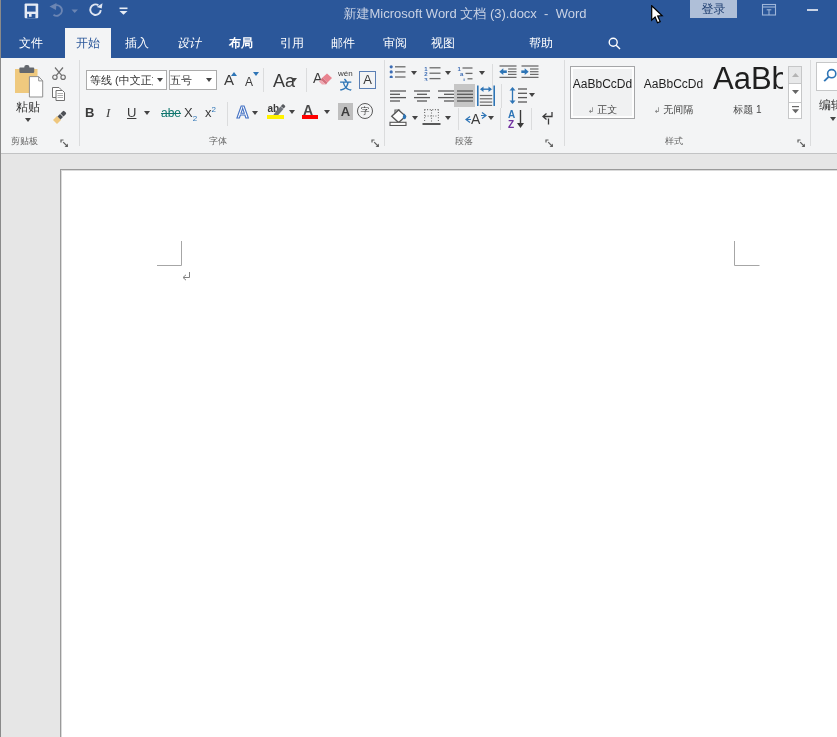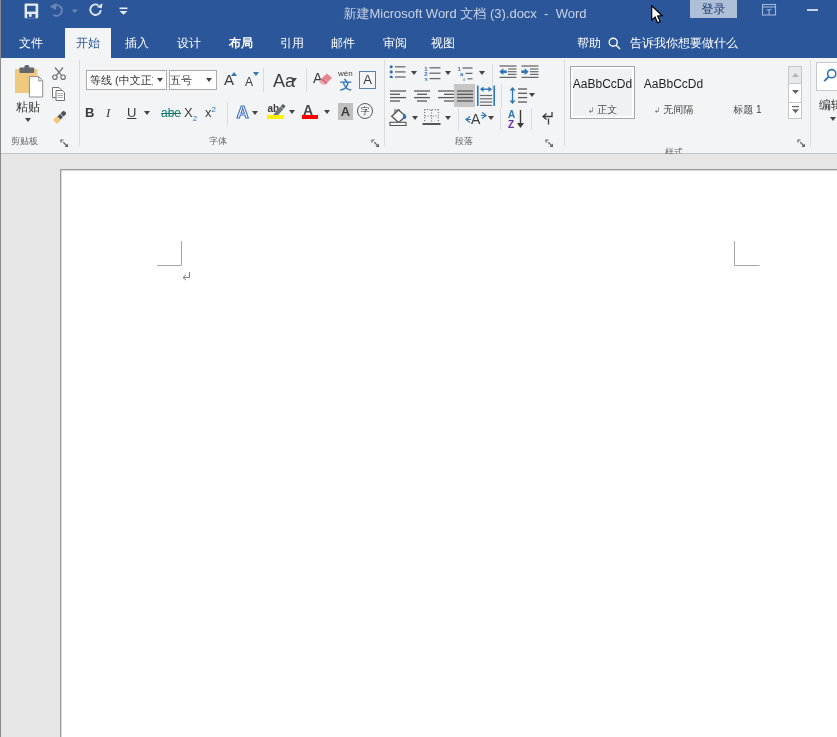--- a/index.html
+++ b/index.html
@@ -60,33 +60,32 @@
 
   <svg class="abs" style="left:651px;top:5px;z-index:99" width="14" height="21" viewBox="0 0 14 21">
     <path d="M0.7 0.7 L0.7 15.2 L4.1 12 L6.5 17.8 L9.2 16.6 L6.7 11 L11.2 10.7 Z" fill="#FFFFFF" stroke="#000" stroke-width="1.2"></path>
   </svg>
 </div>
 
 <div id="tabrow" class="abs">
   <div class="tab" style="left:10px;width:42px;">文件</div>
   <div class="tab active" style="left:65px;width:46px;">开始</div>
   <div class="tab" style="left:120px;width:34px;">插入</div>
-  <div class="tab" style="left:172px;width:34px;">设计</div>
+  <div class="tab" style="left:172px;width:34px;font-style:italic;">设计</div>
   <div class="tab" style="left:224px;width:34px;font-weight:bold;">布局</div>
   <div class="tab" style="left:275px;width:34px;">引用</div>
   <div class="tab" style="left:326px;width:34px;">邮件</div>
   <div class="tab" style="left:378px;width:34px;">审阅</div>
   <div class="tab" style="left:426px;width:34px;">视图</div>
   <div class="tab" style="left:476px;width:62px;margin-top:41px;">开发工具</div>
-  <div class="tab" style="left:572px;width:34px;">帮助</div>
+  <div class="tab" style="left:524px;width:34px;">帮助</div>
   <svg class="abs" style="left:608px;top:9px" width="13" height="13" viewBox="0 0 13 13">
     <circle cx="5.2" cy="5.2" r="4" fill="none" stroke="#FFFFFF" stroke-width="1.4"></circle>
     <line x1="8.2" y1="8.2" x2="12" y2="12" stroke="#FFFFFF" stroke-width="1.4"></line>
   </svg>
-  <div class="tab" style="left:628px;width:112px;">告诉我你想要做什么</div>
 </div>
 
 <div id="ribbon" class="abs">
 
   <svg class="abs" style="left:13px;top:6px" width="31" height="34" viewBox="0 0 31 34">
     <rect x="2" y="5" width="22.5" height="24" fill="#EFC97E"></rect>
     <rect x="11.3" y="1" width="5.1" height="4.5" rx="2" fill="#64686E"></rect>
     <rect x="6.4" y="3.6" width="14.8" height="5.3" rx="0.8" fill="#64686E"></rect>
     <path d="M16.4 12.6 L25.7 12.6 L29.7 16.9 L29.7 33 L16.4 33 Z" fill="#FFFFFF" stroke="#8F8F8F" stroke-width="1"></path>
     <path d="M25.7 12.6 L25.7 16.9 L29.7 16.9" fill="none" stroke="#8F8F8F" stroke-width="1"></path>
@@ -325,20 +324,21 @@
     <path d="M11 1 L11 5.5 L2.5 5.5 M5.5 2.5 L2 5.5 L5.5 8.5" fill="none" stroke="#3b3b3b" stroke-width="1.3"></path>
     <line x1="7.5" y1="7.5" x2="7.5" y2="13.5" stroke="#3b3b3b" stroke-width="1.3"></line>
   </svg>
   <div class="vsep" style="left:564px;"></div>
 
   <div class="abs" style="left:570px;top:8px;width:65px;height:53px;background:#F0F1F2;border:1px solid #A5A6A8;box-shadow:inset 0 0 0 2px #FDFDFD;"></div>
   <div class="abs" style="left:570px;top:19px;width:65px;height:14px;font-size:12px;color:#1f1f1f;text-align:center;">AaBbCcDd</div>
   <div class="abs" style="left:570px;top:45px;width:65px;height:12px;font-size:10px;color:#444;text-align:center;"><span style="font-size:8px;color:#777;">↲</span> 正文</div>
   <div class="abs" style="left:638px;top:19px;width:71px;height:14px;font-size:12px;color:#1f1f1f;text-align:center;">AaBbCcDd</div>
   <div class="abs" style="left:638px;top:45px;width:71px;height:12px;font-size:10px;color:#444;text-align:center;"><span style="font-size:8px;color:#777;">↲</span> 无间隔</div>
+  <div class="abs" style="left:711px;top:3px;width:72px;height:36px;font-size:31px;color:#1f1f1f;text-align:left;overflow:hidden;padding-left:2px;">AaBb</div>
   <div class="abs" style="left:712px;top:45px;width:71px;height:12px;font-size:10px;color:#444;text-align:center;">标题 1</div>
 
   <div class="abs" style="left:788px;top:8px;width:14px;height:53px;border:1px solid #C6C7C8;background:#fff;"></div>
   <div class="abs" style="left:788px;top:8px;width:14px;height:18px;background:#E8E9EA;border:1px solid #C6C7C8;"></div>
   <svg class="abs" style="left:792px;top:15px" width="7" height="4" viewBox="0 0 7 4">
       <path d="M3.5 0 L7 4 L0 4 Z" fill="#B4B4B4"></path>
     </svg>
   <svg class="abs" style="left:792px;top:32px" width="7" height="4" viewBox="0 0 7 4">
       <path d="M0 0 L7 0 L3.5 4 Z" fill="#666"></path>
     </svg>
@@ -353,21 +353,21 @@
   <svg class="abs" style="left:823px;top:10px" width="15" height="15" viewBox="0 0 15 15">
     <circle cx="8.7" cy="5.7" r="4.1" fill="none" stroke="#2E75B6" stroke-width="1.6"></circle>
     <line x1="5.6" y1="8.8" x2="1.2" y2="13.2" stroke="#2E75B6" stroke-width="1.9"></line>
   </svg>
   <div class="abs" style="left:819px;top:39px;width:30px;font-size:12px;color:#333;white-space:nowrap;">编辑</div>
   <div class="abs dd" style="left:830px;top:59px;"></div>
 
   <div class="glabel" style="left:0px;width:49px;">剪贴板</div>
   <div class="glabel" style="left:190px;width:56px;">字体</div>
   <div class="glabel" style="left:436px;width:56px;">段落</div>
-  <div class="glabel" style="left:646px;width:56px;margin-top:11px;">样式</div>
+  <div class="glabel" style="left:646px;width:56px;">样式</div>
 
   <svg class="abs" style="left:60px;top:81px" width="10" height="10" viewBox="0 0 10 10">
     <path d="M1 3.5 L1 1 L3.5 1" fill="none" stroke="#5e5e5e" stroke-width="1.2"></path>
     <path d="M3.2 3.2 L7.5 7.5" fill="none" stroke="#5e5e5e" stroke-width="1.2"></path>
     <path d="M7.9 7.9 L7.9 4.6 L4.6 7.9 Z" fill="#5e5e5e"></path>
   </svg>
   <svg class="abs" style="left:371px;top:81px" width="10" height="10" viewBox="0 0 10 10">
     <path d="M1 3.5 L1 1 L3.5 1" fill="none" stroke="#5e5e5e" stroke-width="1.2"></path>
     <path d="M3.2 3.2 L7.5 7.5" fill="none" stroke="#5e5e5e" stroke-width="1.2"></path>
     <path d="M7.9 7.9 L7.9 4.6 L4.6 7.9 Z" fill="#5e5e5e"></path>

